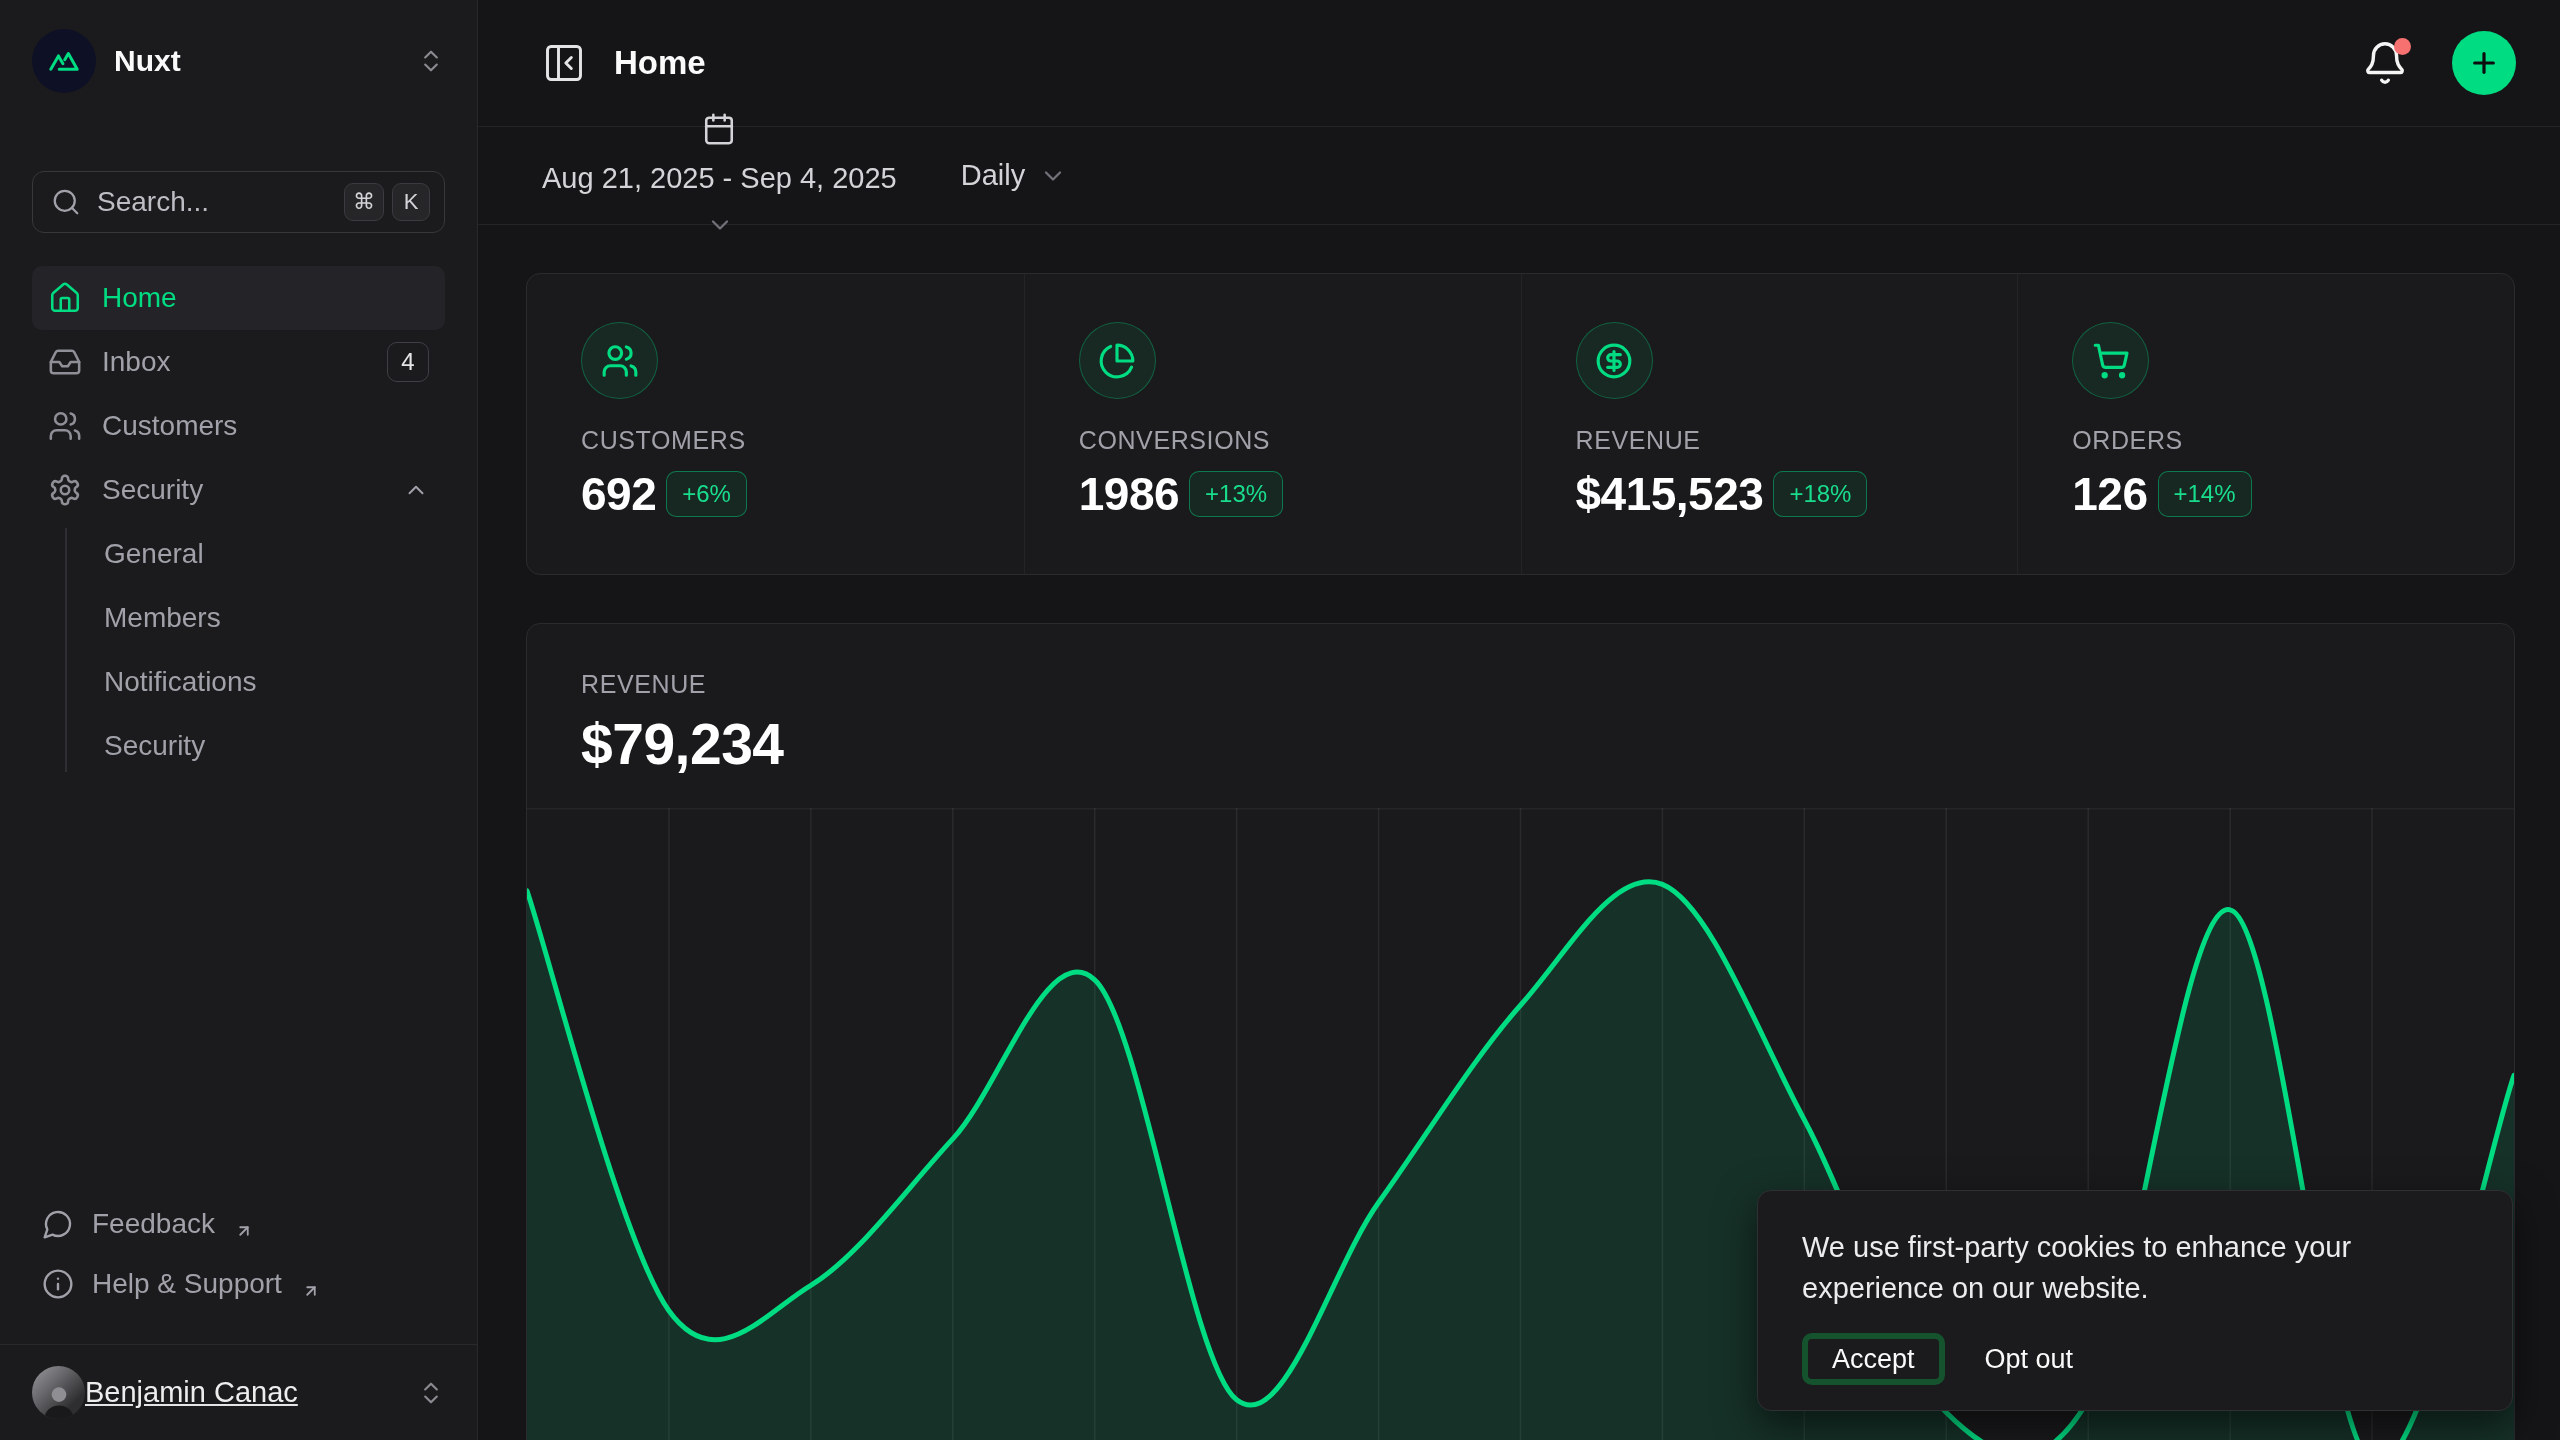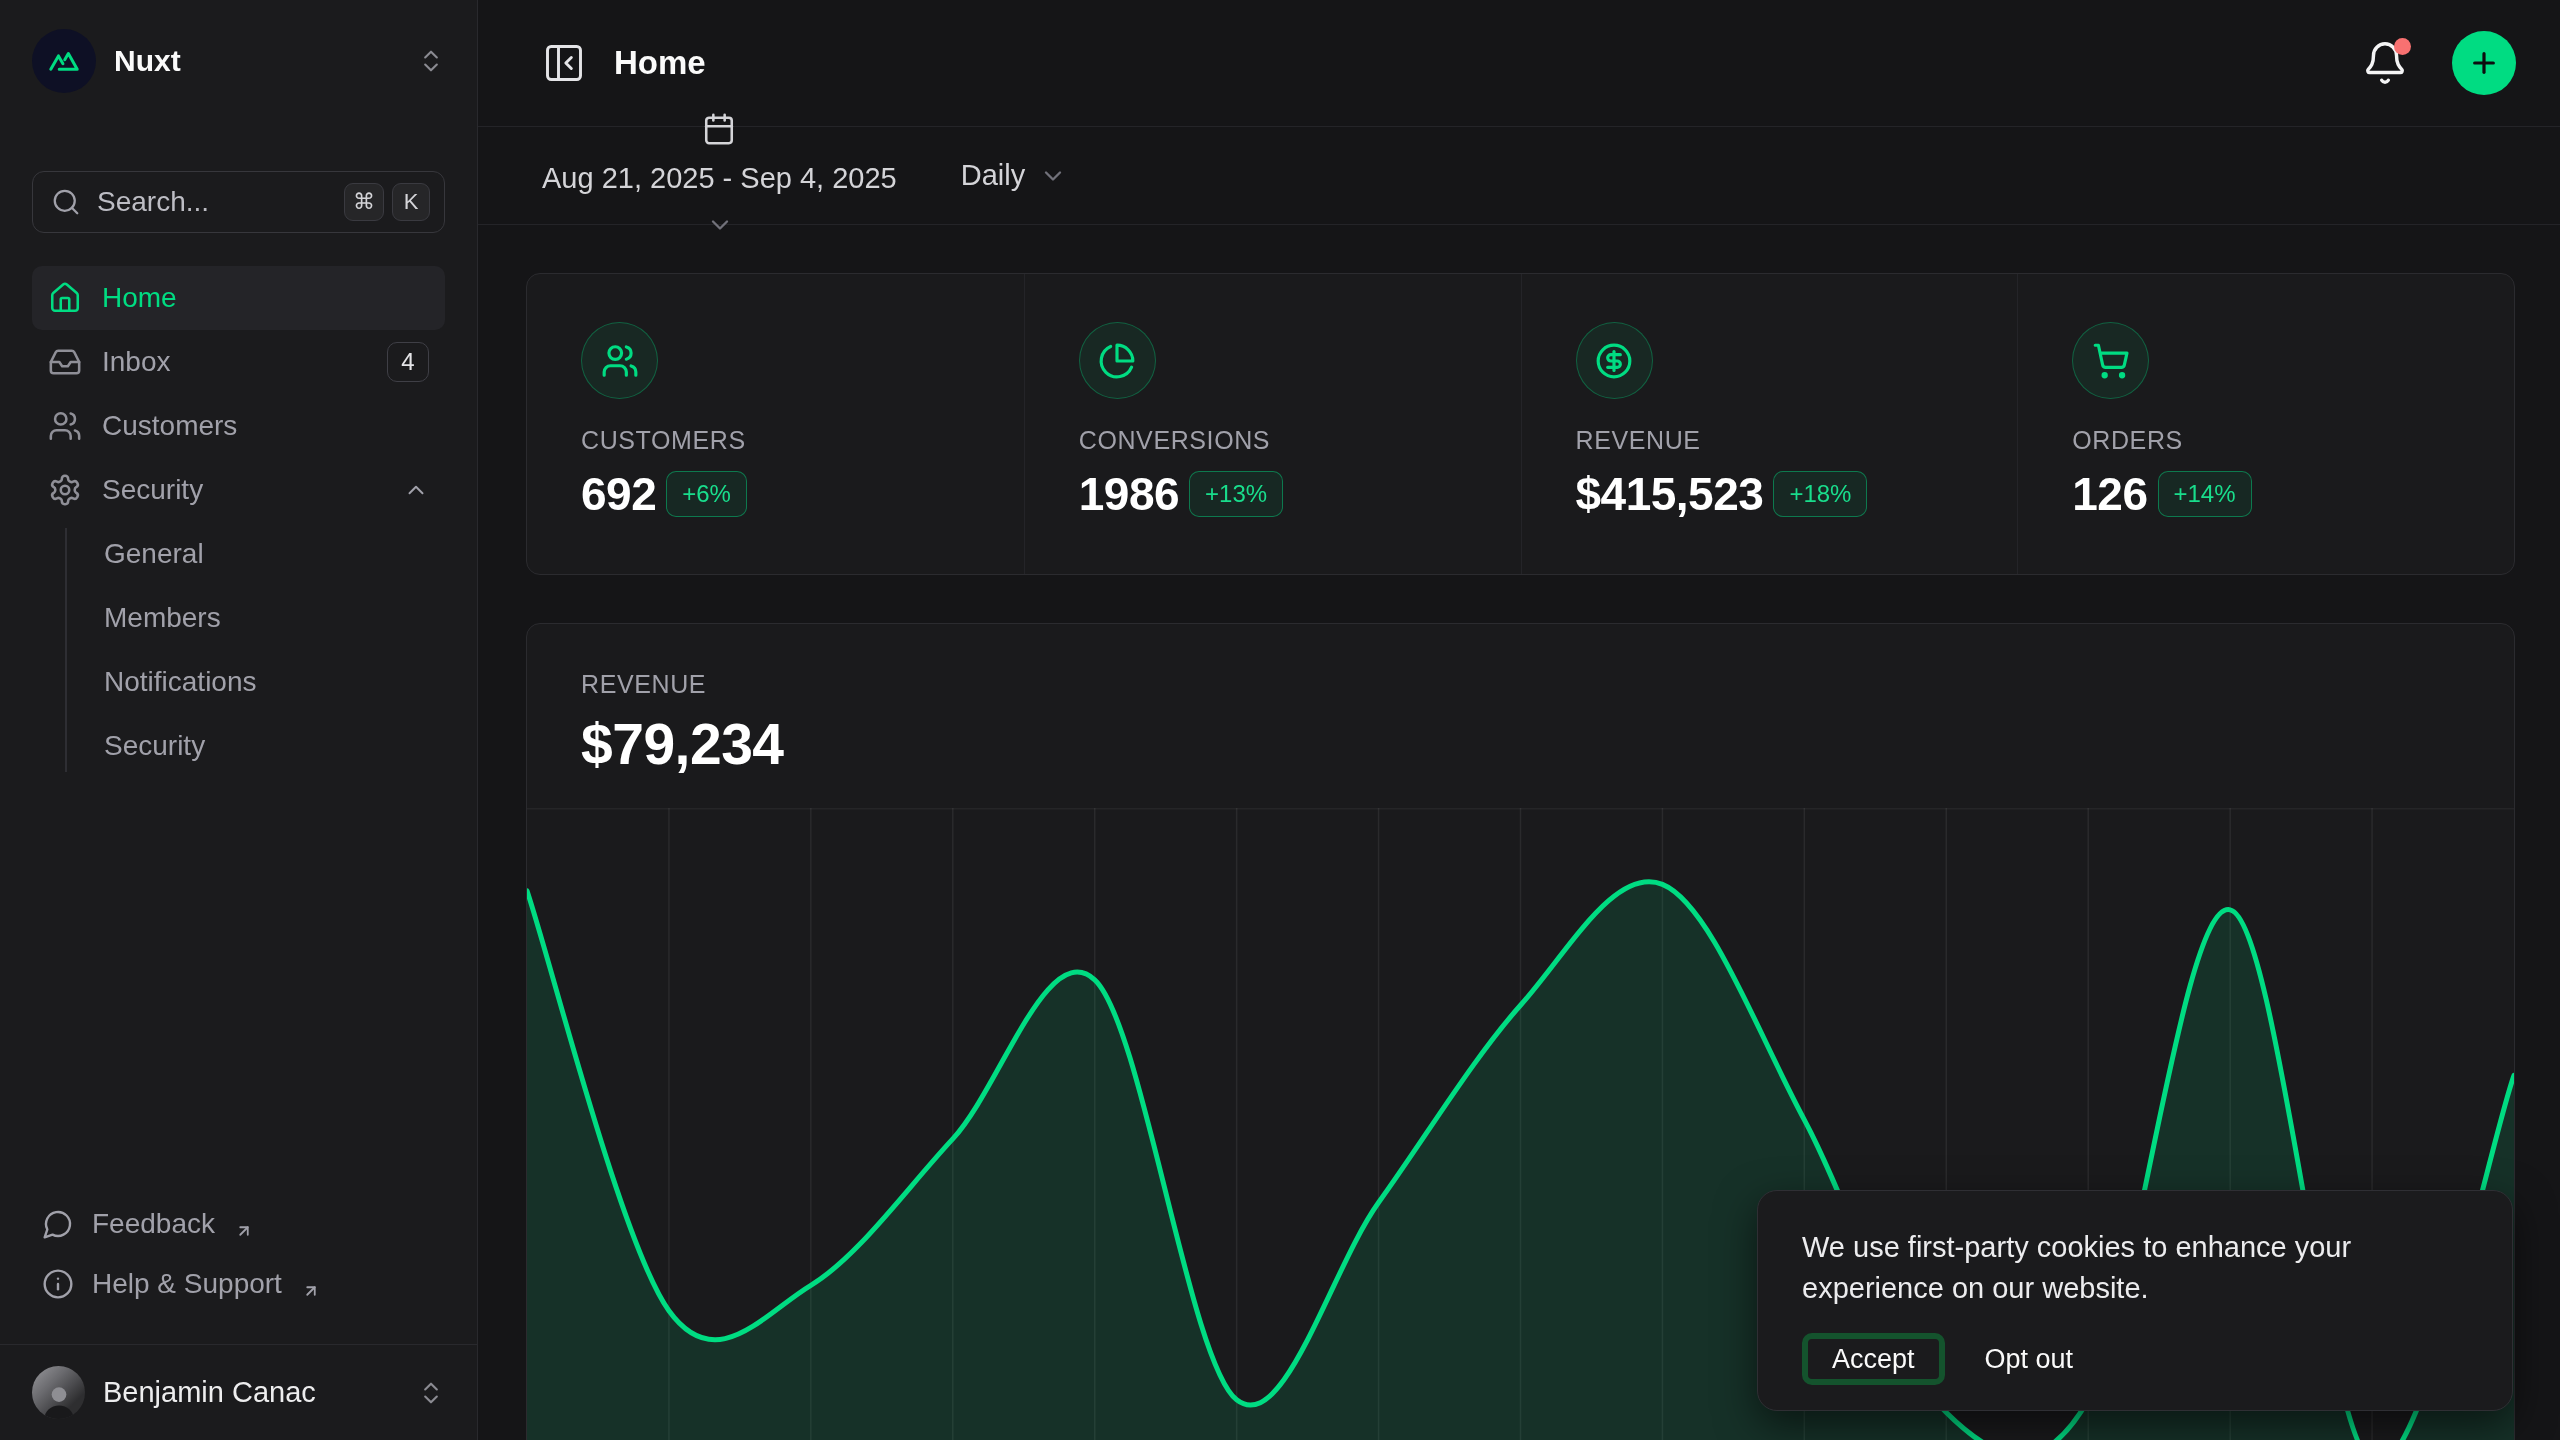--- a/index.html
+++ b/index.html
@@ -41,21 +41,21 @@
   .submenu .guide { position:absolute; left:33px; top:6px; bottom:6px; width:1.5px; background:#2e2e33; }
   .sub-item { height:64px; display:flex; align-items:center; padding-left:72px;
     color:#a1a1aa; font-size:28px; cursor:pointer; }
 
   .sidebar-bottom { position:absolute; left:32px; right:32px; bottom:0; }
   .foot-item { height:60px; display:flex; gap:18px; padding:0 10px;
     color:#a1a1aa; font-size:28px; cursor:pointer; }
   .foot-item .icon { width:32px; height:32px; }
   .ext { align-self:flex-start; margin-top:14px; margin-left:2px; color:#a1a1aa; }
   .side-divider { height:1px; background:#29292d; margin:16px -32px 0; }
-  .user-row { height:95px; display:flex; align-items:center; gap:18px; cursor:pointer; }
+  .user-row { height:95px; display:flex; align-items:center; cursor:pointer;text-decoration:underline; }
   .avatar { width:53px; height:53px; border-radius:50%; flex:none; overflow:hidden;
     background:linear-gradient(135deg,#9a9a9e 0%,#6a6a6e 35%,#2e2e30 75%); position:relative; }
   .avatar svg { position:absolute; bottom:-4px; left:50%; transform:translateX(-50%); }
   .user-name { flex:1; font-size:29px; font-weight:500; color:#ededee; }
 
   
   .main { flex:1; display:flex; flex-direction:column; min-width:0; }
   .topbar { height:127px; flex:none; border-bottom:1px solid #242428; display:flex; align-items:center;
     padding:0 44px 0 64px; gap:28px; }
   .topbar .collapse-btn { width:44px; height:44px; color:#e4e4e7; background:none; border:none; cursor:pointer; }
@@ -93,21 +93,21 @@
   .revenue-card { position:relative; margin-top:48px; height:862px; background:#1a1a1c;
     border:1px solid #2b2b2f; border-radius:14px; overflow:hidden; }
   .rev-head { padding:46px 0 0 54px; }
   .rev-label { font-size:25px; font-weight:500; letter-spacing:.6px; color:#a1a1aa; }
   .rev-total { margin-top:12px; font-size:57px; font-weight:700; color:#ffffff; letter-spacing:-.5px; }
   .chart-wrap { position:absolute; left:0; right:0; top:184px; height:700px; }
   .chart-wrap svg { width:100%; height:100%; }
 
   
   .cookie { position:absolute; left:1757px; top:1190px; width:756px; height:221px; z-index:30;
-    background:#1b1b1d; border:1px solid #2f2f34; border-radius:20px; box-shadow:0 14px 40px rgba(0,0,0,.55);
+    background:#1b1b1d; border:1px solid #2f2f34; border-radius:14px; box-shadow:0 14px 40px rgba(0,0,0,.55);
     padding:36px 44px; }
   .cookie-msg { font-size:29px; line-height:1.42; color:#ececee; max-width:600px; }
   .cookie-actions { margin-top:24px; display:flex; align-items:center; gap:40px; }
   .accept-btn { height:52px; padding:0 24px; border-radius:10px; border:6px solid #14532d;
     background:none; color:#fafafa; font-size:27px; cursor:pointer; font-family:inherit; }
   .optout-btn { background:none; border:none; color:#fafafa; font-size:27px; cursor:pointer; font-family:inherit; }
 </style>
 </head>
 <body>
 

